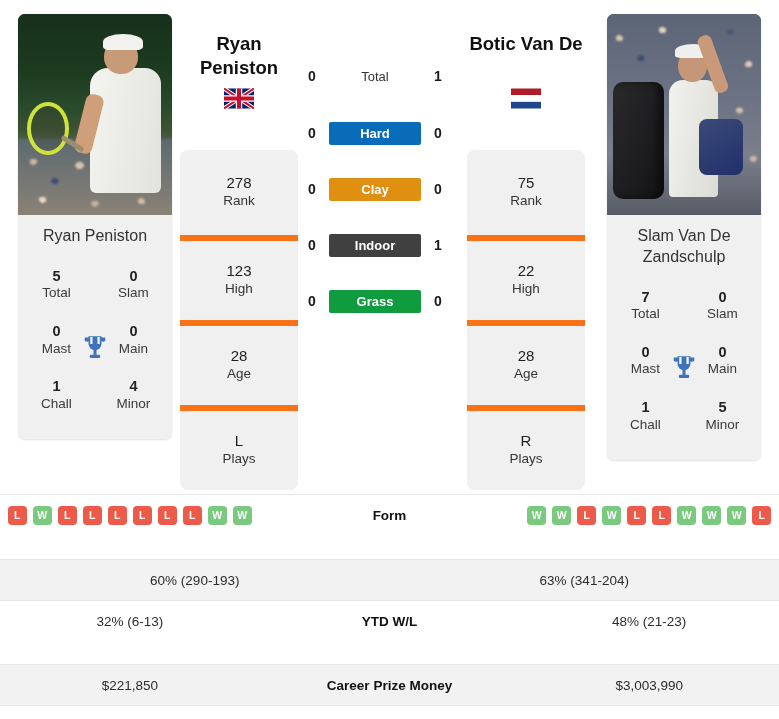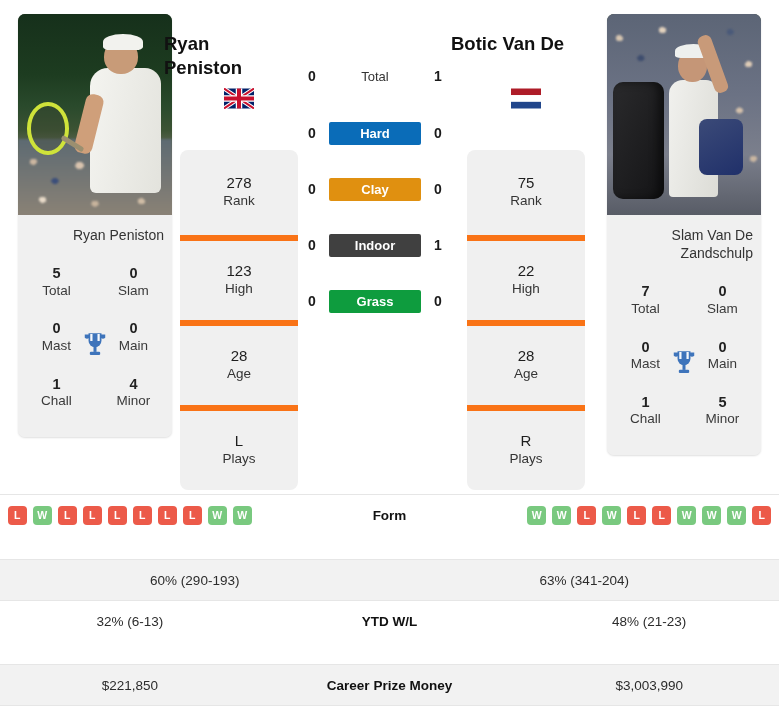--- a/index.html
+++ b/index.html
@@ -80,21 +80,21 @@
     background:#eef0ee; border-radius:50% 50% 16% 16%; }
   .ph-r-arm  { position:absolute; left:64%; top:10%; width:9%; height:30%;
     background:#c89a79; border-radius:6px; transform:rotate(-20deg); }
   .ph-r-bag  { position:absolute; left:4%; top:34%; width:33%; height:58%;
     background:linear-gradient(115deg,#2a2a2c,#141416); border-radius:10px;
     box-shadow: inset -6px 0 8px rgba(0,0,0,.5); }
   .ph-r-towel{ position:absolute; left:60%; top:52%; width:28%; height:28%;
     background:linear-gradient(150deg,#3b4a78,#20306a); border-radius:8px; }
 
   .pname {
-    text-align:right; font-size:14px; color:#333; line-height:1.3;
+    text-align:center; font-size:16px; color:#333; line-height:1.3;
     padding:11px 8px 9px; background:#f0f0f0;
   }
   .tgrid {
     display:grid; grid-template-columns:1fr 1fr; background:#f0f0f0;
     position:relative; padding: 2px 0 16px;
   }
   .tcell { text-align:center; padding:10px 0 11px; }
   .tcell .v { font-size:14.5px; font-weight:bold; color:#222; line-height:1.15; }
   .tcell .k { font-size:13.5px; color:#3a3a3a; line-height:1.3; }
   .trophy {
@@ -110,21 +110,21 @@
   .scard.left  { left:180px; }
   .scard.right { left:467px; }
   .srow { height:85px; display:flex; flex-direction:column;
           align-items:center; justify-content:center; }
   .srow + .srow { border-top:6px solid #f97316; }
   .srow .v { font-size:15px; font-weight:normal; color:#1e1e1e; line-height:1.2; }
   .srow .k { font-size:13.5px; color:#343434; line-height:1.35; }
 
   
   .hname {
-    position:absolute; top:32px; width:150px; 
+    position:absolute; top:32px; width:150px; text-align:center;
     font-size:18.5px; font-weight:bold; color:#111; line-height:1.32;
   }
   .hname.left  { left:164px; }
   .hname.right { left:451px; }
   .flagwrap { position:absolute; width:150px; text-align:center; }
   .flagwrap.left  { left:164px; top:88px; }
   .flagwrap.right { left:451px; top:88px; }
   .flag { display:inline-block; width:30px; height:21px; vertical-align:middle; }
 
   

